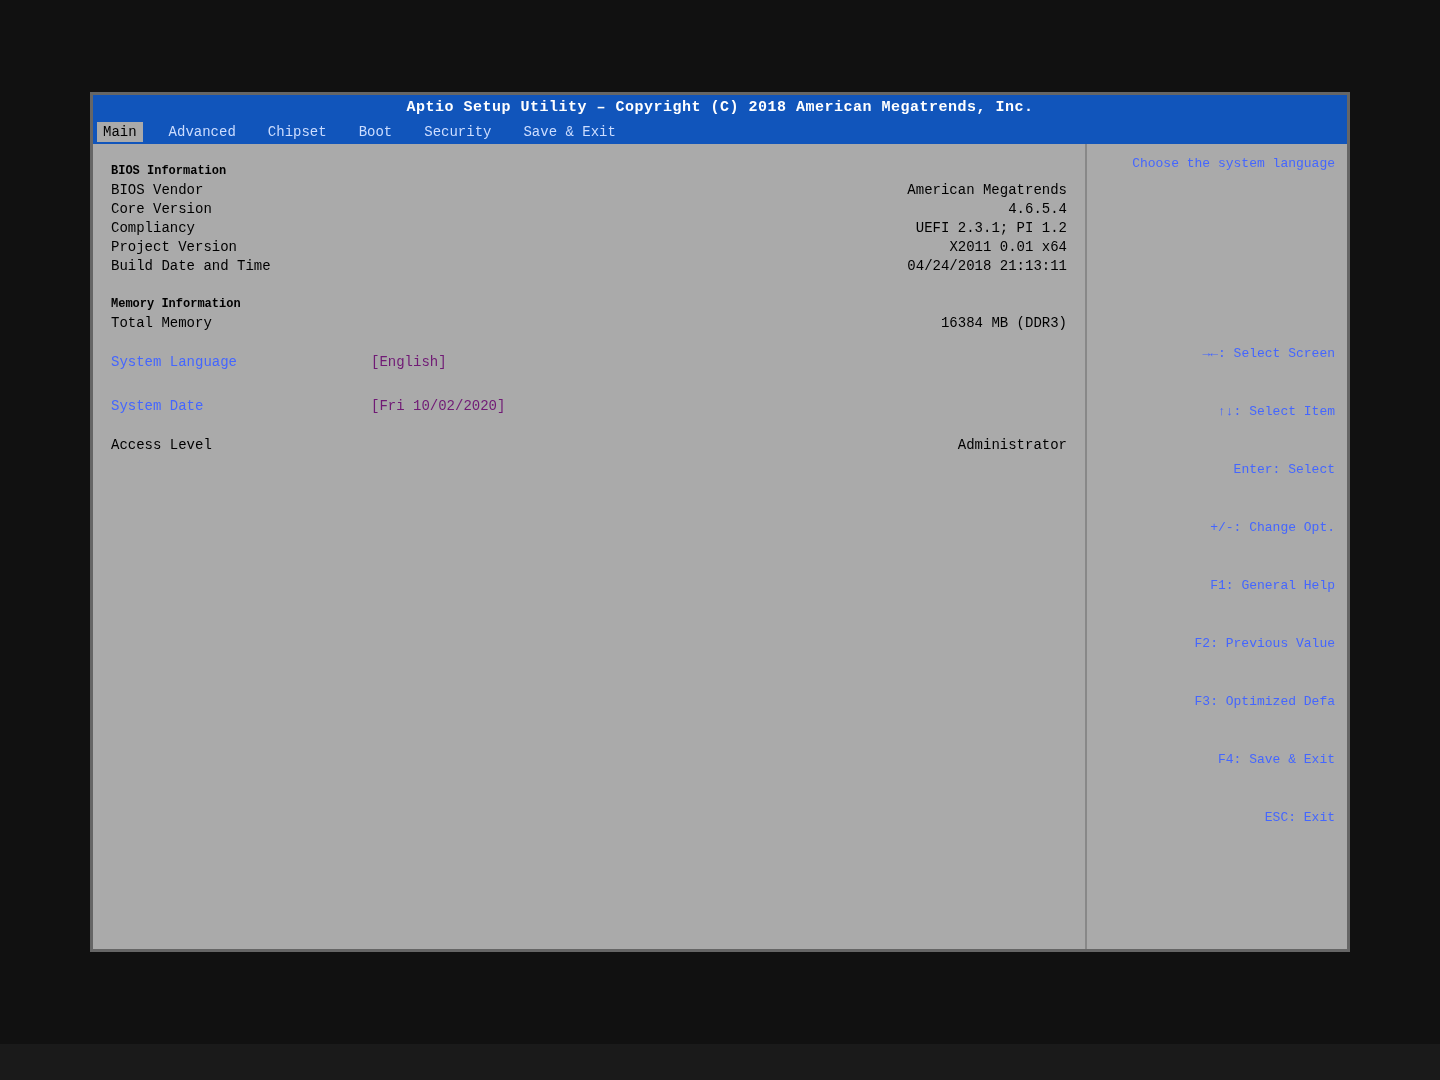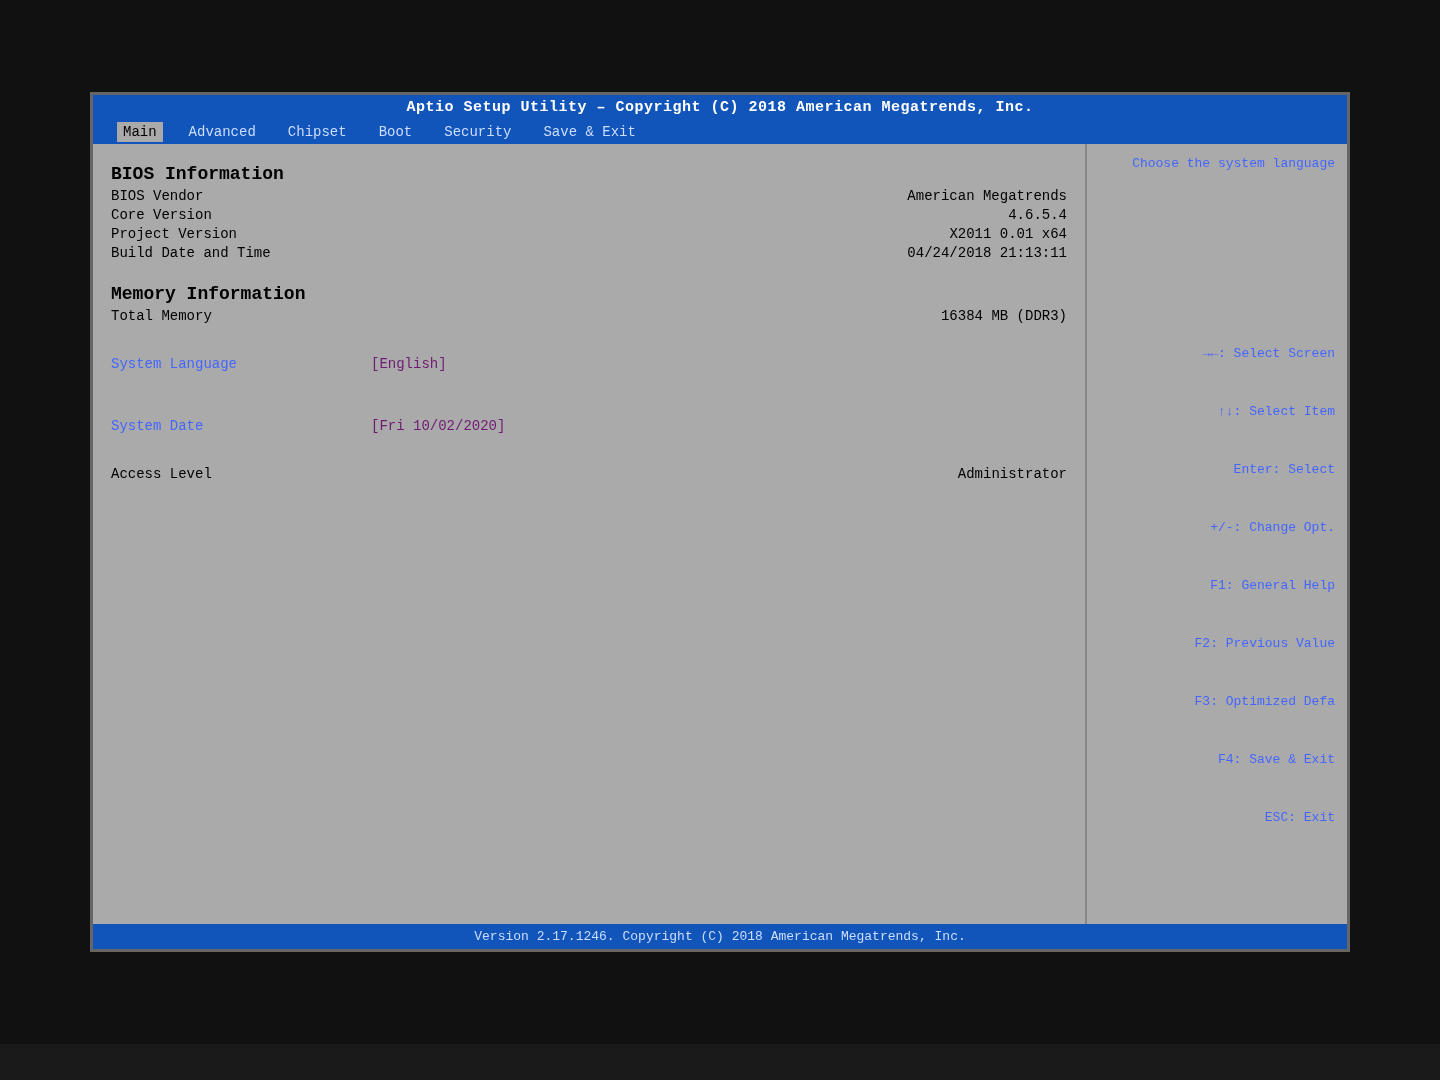--- a/index.html
+++ b/index.html
@@ -37,21 +37,21 @@
       font-family: 'Courier New', monospace;
       font-weight: bold;
       letter-spacing: 0.5px;
     }
     
     .nav-bar {
       background: #1155bb;
       display: flex;
       flex-direction: row;
       align-items: center;
-      padding: 2px 24px;
+      padding: 2px 4px;
       gap: 20px;
     }
     .nav-item {
       color: #ccddff;
       font-size: 14px;
       font-family: 'Courier New', monospace;
       padding: 2px 6px;
       cursor: pointer;
     }
     .nav-item.active {
@@ -72,41 +72,41 @@
       border-right: 2px solid #888;
       font-family: 'Courier New', monospace;
       font-size: 14px;
       color: #000;
     }
     .section-header {
       color: #000;
       font-weight: bold;
       margin-top: 8px;
       margin-bottom: 4px;
-      font-size: 18px;
+      font-size: 12px;
     }
     .info-row {
       display: flex;
       flex-direction: row;
       margin: 3px 0;
       justify-content: space-between;
     }
     .info-label {
       width: 260px;
       color: #000;
       font-size: 14px;
     }
     .info-value {
       color: #000;
       font-size: 14px;
     }
     .interactive-row {
       display: flex;
       flex-direction: row;
-      margin: 17px 0;
+      margin: 8px 0;
     }
     .interactive-label {
       width: 260px;
       color: #4466ff;
       font-size: 14px;
     }
     .interactive-value {
       color: #701a75;
       font-size: 14px;
     }
@@ -189,20 +189,24 @@
 
         <div class="section-header">BIOS Information</div>
 
         <div class="info-row">
           <div class="info-label">BIOS Vendor</div>
           <div class="info-value">American Megatrends</div>
         </div>
         <div class="info-row">
           <div class="info-label">Core Version</div>
           <div class="info-value">4.6.5.4</div>
+        </div>
+        <div class="info-row">
+          <div class="info-label">Compliancy</div>
+          <div class="info-value">UEFI 2.3.1; PI 1.2</div>
         </div>
         <div class="info-row">
           <div class="info-label">Project Version</div>
           <div class="info-value">X2011 0.01 x64</div>
         </div>
         <div class="info-row">
           <div class="info-label">Build Date and Time</div>
           <div class="info-value">04/24/2018 21:13:11</div>
         </div>
 
@@ -246,17 +250,14 @@
         <div class="help-key">Enter: Select</div>
         <div class="help-key">+/-: Change Opt.</div>
         <div class="help-key">F1: General Help</div>
         <div class="help-key">F2: Previous Value</div>
         <div class="help-key">F3: Optimized Defa</div>
         <div class="help-key">F4: Save &amp; Exit</div>
         <div class="help-key">ESC: Exit</div>
       </div>
     </div>
 
-    <div class="footer-bar">
-      <span>Version 2.17.1246. Copyright (C) 2018 American Megatrends, Inc.</span>
-    </div>
   </div>
 </div>
 
 </body></html>

